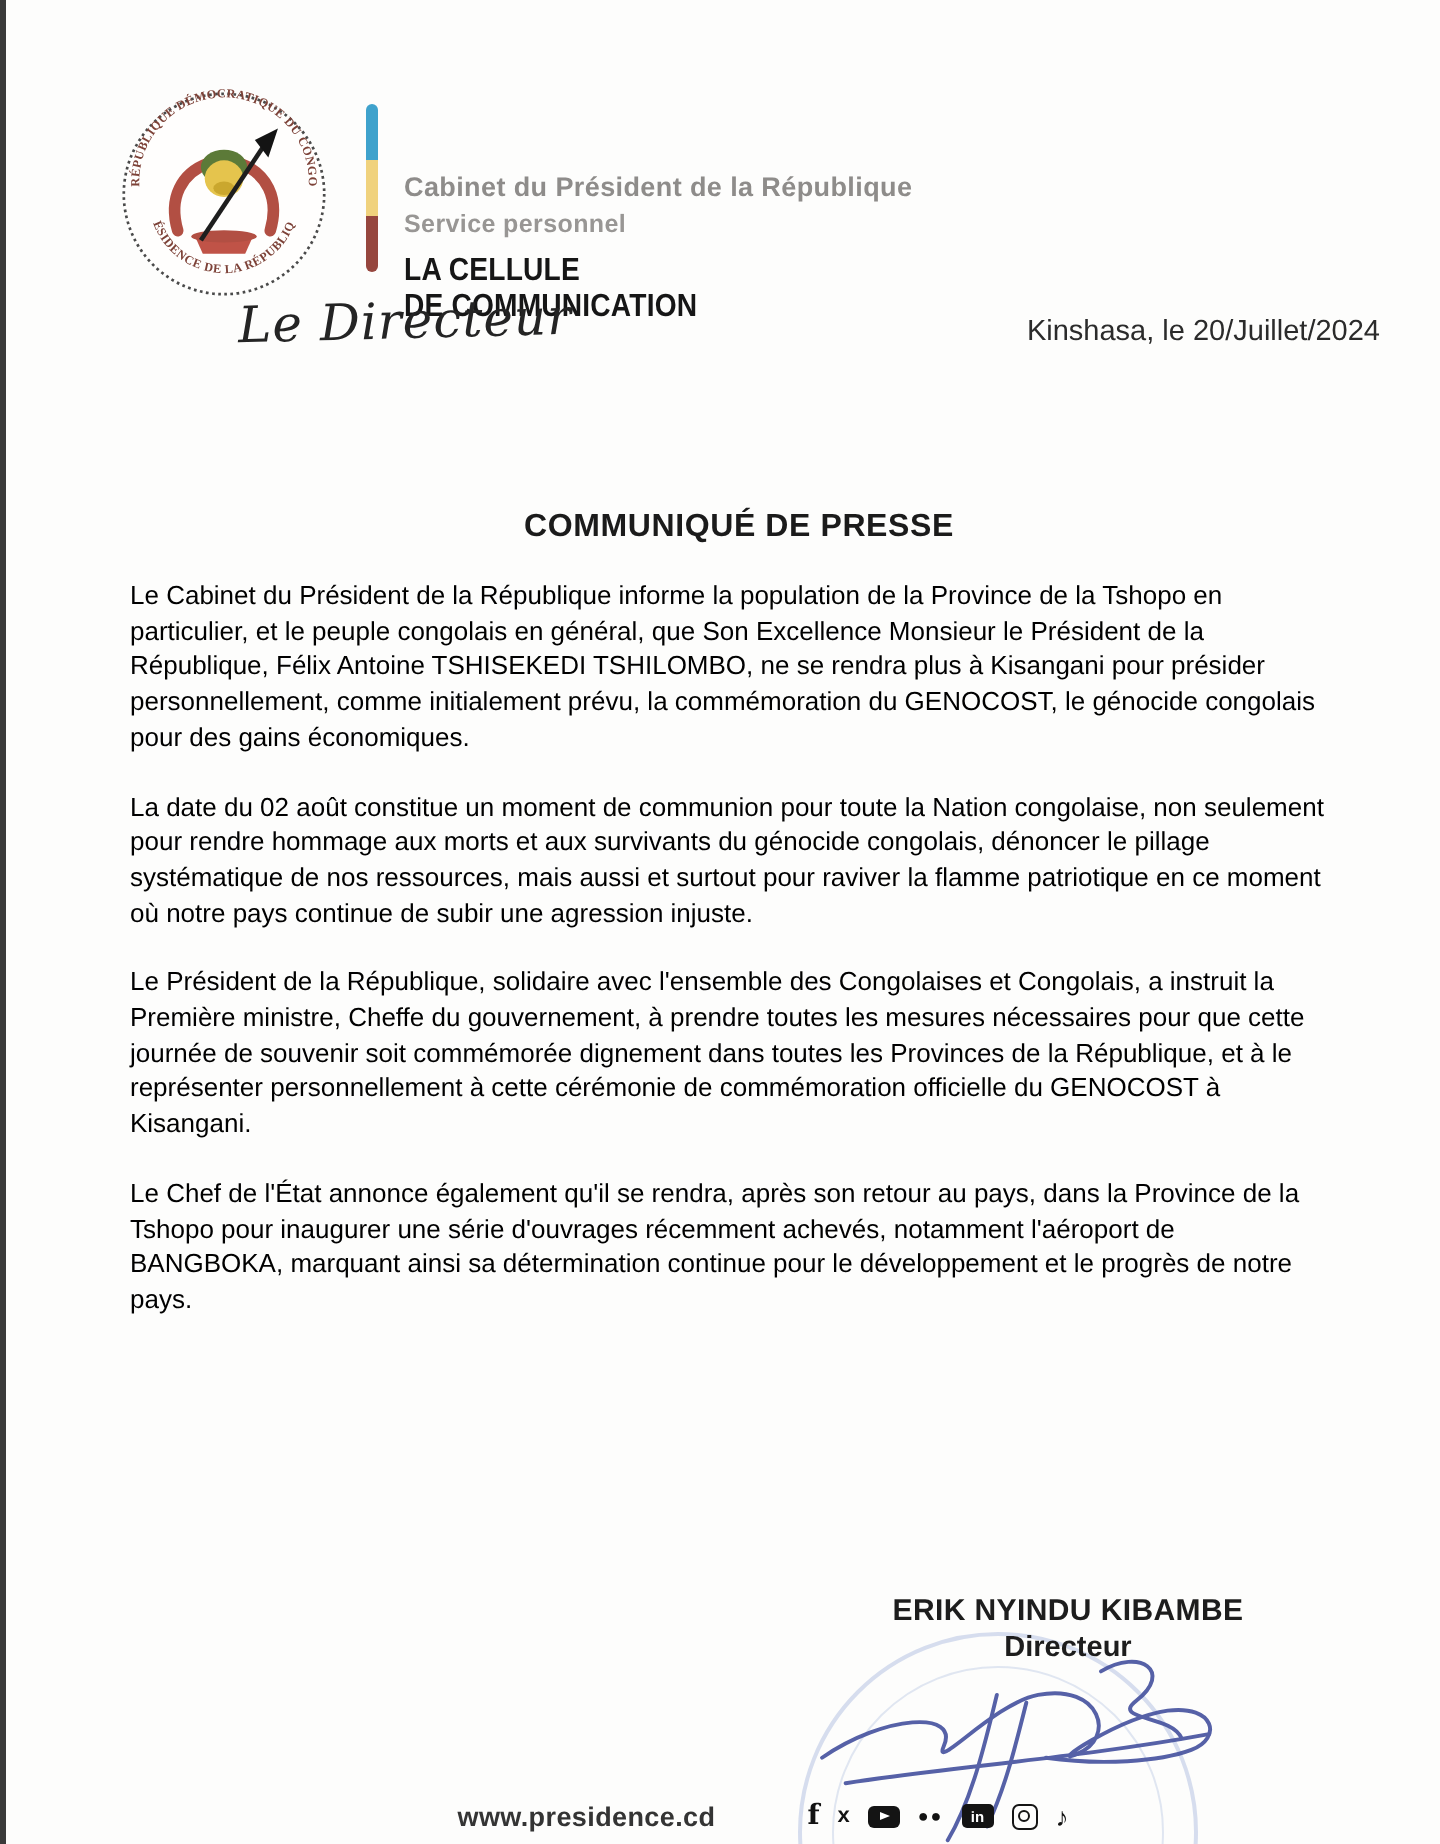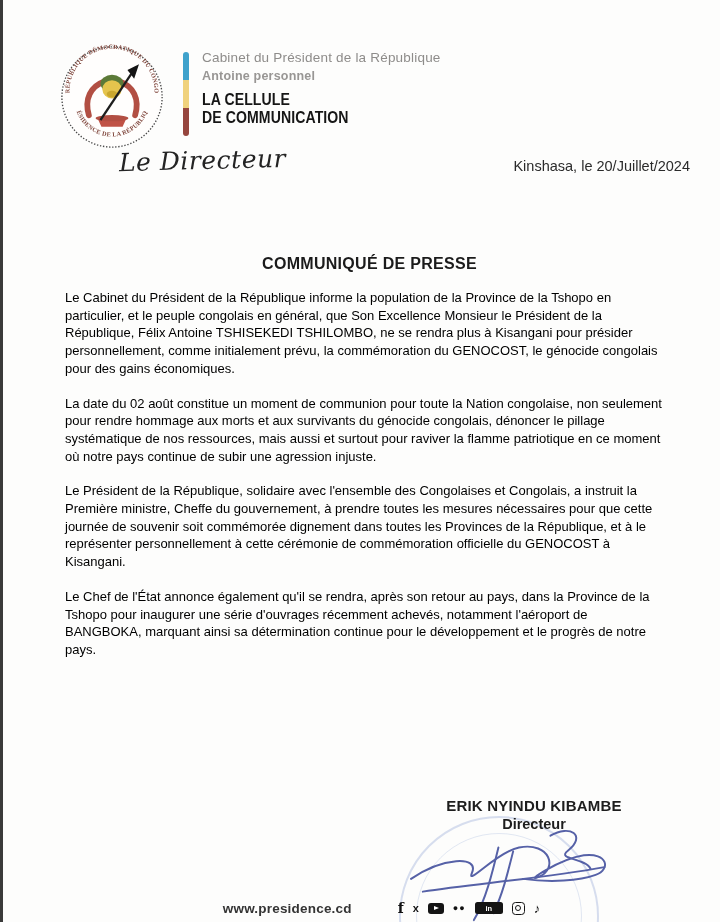--- a/index.html
+++ b/index.html
@@ -8,21 +8,21 @@
     background:#fdfdfc;overflow:hidden;box-sizing:border-box;
     border-left:3px solid #3a3a3a;
     font-family:"Liberation Sans",sans-serif;color:#292523;
   }
   
   .letterhead{position:absolute;top:44px;left:56px;display:flex;align-items:flex-start;}
   .seal{width:106px;height:106px;flex:0 0 auto;}
   .tricolor{width:6px;height:84px;margin:8px 13px 0 18px;display:flex;flex-direction:column;border-radius:3px;overflow:hidden;}
   .tricolor span{flex:1;}
   .org-block{padding-top:6px;}
-  .org-line1{color:#8e8c8a;font-weight:400;font-size:13.5px;letter-spacing:.2px;}
+  .org-line1{color:#8e8c8a;font-weight:700;font-size:13.5px;letter-spacing:.2px;margin-top:36px;}
   .org-line2{color:#989694;font-weight:700;font-size:12.5px;letter-spacing:.2px;margin-top:4px;}
   .unit{margin-top:8px;color:#161616;font-weight:700;font-size:16px;line-height:1.1;
         transform:scaleX(.88);transform-origin:left;letter-spacing:.1px;}
   
   .from-title{position:absolute;top:146px;left:116px;font-family:"DejaVu Serif",serif;
       font-style:italic;font-size:25px;color:#242424;transform:rotate(-1.5deg);letter-spacing:.5px;}
   .dateline{position:absolute;top:158px;right:30px;font-size:14.5px;color:#2b2b2b;}
   
   .doc-title{position:absolute;top:255px;left:16px;right:0;text-align:center;
       font-weight:700;font-size:16px;letter-spacing:.3px;color:#1b1b1b;}
@@ -43,21 +43,21 @@
       align-items:center;gap:46px;z-index:5;padding-left:40px;}
   .website{font-size:13.5px;font-weight:700;color:#343434;letter-spacing:.2px;}
   .social-row{display:flex;align-items:center;gap:9px;}
   .sicon{display:inline-flex;align-items:center;justify-content:center;color:#121212;}
   .icon-fb{font-family:"DejaVu Serif",serif;font-weight:700;font-size:14px;}
   .icon-x{font-weight:700;font-size:11px;}
   .icon-yt{width:16px;height:11px;background:#141414;border-radius:3px;position:relative;}
   .icon-yt::after{content:"";position:absolute;left:6px;top:3px;border-left:5px solid #fff;
       border-top:2.5px solid transparent;border-bottom:2.5px solid transparent;}
   .icon-flickr{font-weight:700;font-size:9px;letter-spacing:1px;}
-  .icon-li{width:28px;height:12px;background:#141414;border-radius:2.5px;color:#fff;
+  .icon-li{width:16px;height:12px;background:#141414;border-radius:2.5px;color:#fff;
       font-size:7.5px;font-weight:700;}
   .icon-ig{width:11px;height:11px;border:1.6px solid #141414;border-radius:3.5px;position:relative;}
   .icon-ig::after{content:"";position:absolute;left:2px;top:2px;width:4px;height:4px;
       border:1.4px solid #141414;border-radius:50%;}
   .icon-tt{font-weight:700;font-size:13px;}
 </style>
 </head>
 <body>
 
 <div class="page">
@@ -87,21 +87,21 @@
     </svg>
 
     <div class="tricolor">
       <span style="background: rgb(63, 162, 204);"></span>
       <span style="background: rgb(240, 210, 125);"></span>
       <span style="background: rgb(150, 70, 62);"></span>
     </div>
 
     <div class="org-block">
       <div class="org-line1">Cabinet du Président de la République</div>
-      <div class="org-line2">Antoine personnel</div>
+      <div class="org-line2">Service personnel</div>
       <div class="unit">
         <div>LA CELLULE</div>
         <div>DE COMMUNICATION</div>
       </div>
     </div>
   </div>
 
   <div class="from-title">Le Directeur</div>
   <div class="dateline">Kinshasa, le 20/Juillet/2024</div>
 

